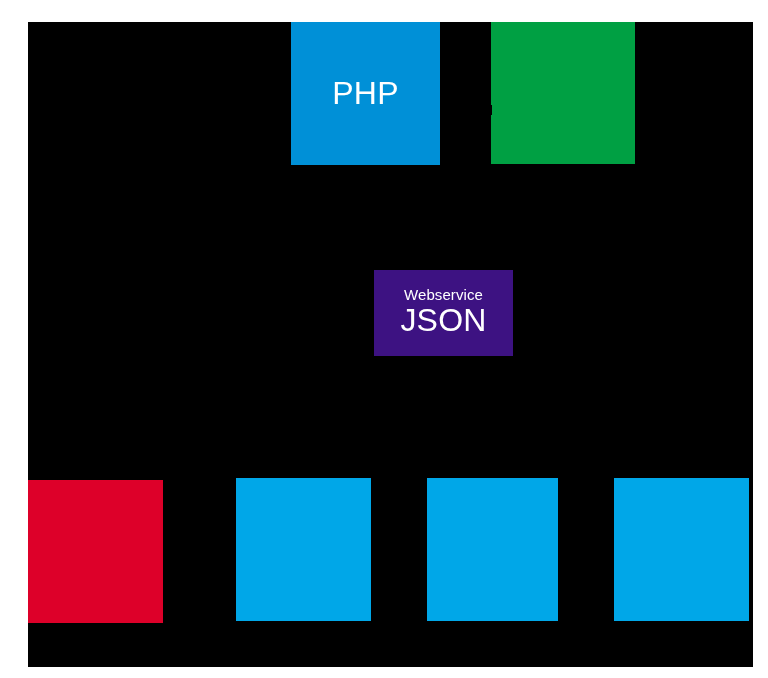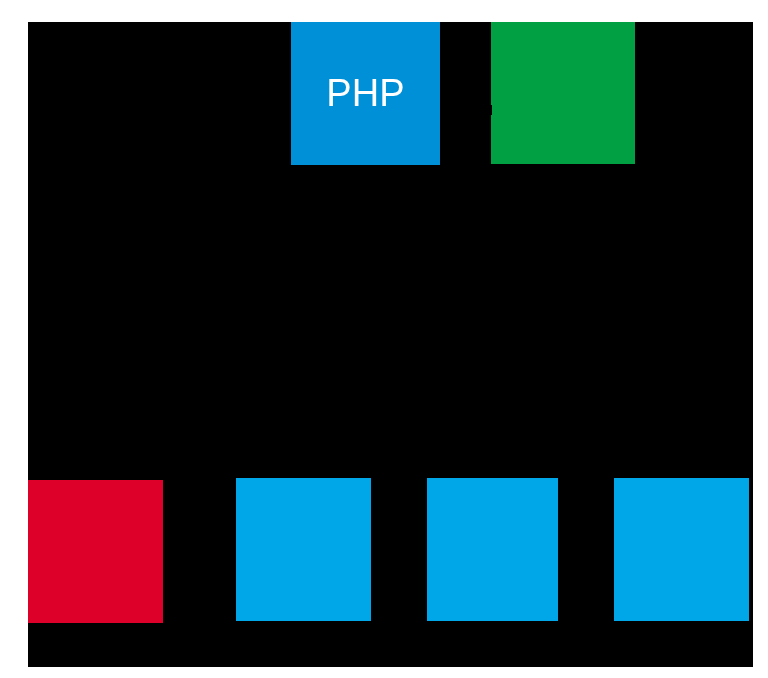--- a/index.html
+++ b/index.html
@@ -34,21 +34,21 @@
     flex-direction: column;
     align-items: center;
     justify-content: center;
     text-align: center;
     color: #ffffff;
     line-height: 1.12;
     user-select: none;
   }
 
   .node .line-primary {
-    font-size: 38px;
+    font-size: 32px;
     letter-spacing: 0.2px;
   }
   .node .line-secondary {
     font-size: 15px;
     letter-spacing: 0.1px;
   }
 
   
   #node-php-mysql   { left: 263px; top:   0px; width: 149px; height: 143px; }
   #node-green       { left: 463px; top:   0px; width: 144px; height: 142px; }
@@ -76,20 +76,24 @@
   <div class="node" id="node-php-mysql" style="background: rgb(0, 144, 215);">
     <span class="line-primary">PHP</span>
   </div>
 
   <div class="node" id="node-green" style="background: rgb(0, 160, 67);">
     <span class="line-primary"></span>
   </div>
 
   <div id="edge-marker"></div>
 
+  <div class="node" id="node-webservice" style="background: rgb(61, 18, 130);">
+    <span class="line-secondary">Webservice</span>
+    <span class="line-primary">JSON</span>
+  </div>
 
   <div class="node" id="node-red" style="background: rgb(221, 0, 41);">
     <span class="line-primary"></span>
   </div>
 
   <div class="node" id="node-blue-1" style="background: rgb(0, 167, 232);">
     <span class="line-primary"></span>
   </div>
 
   <div class="node" id="node-blue-2" style="background: rgb(0, 167, 232);">

